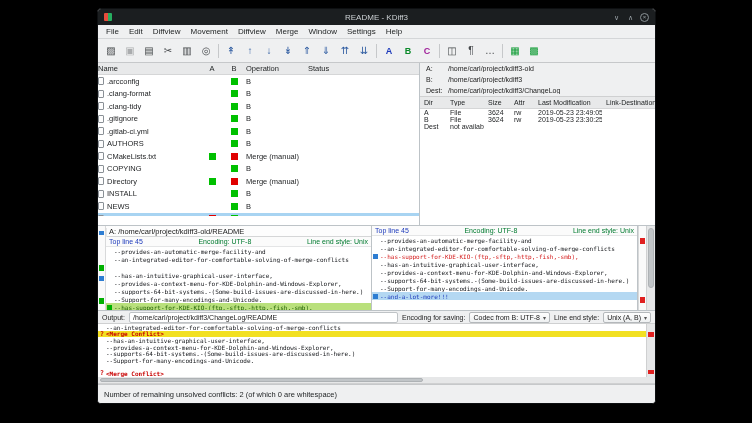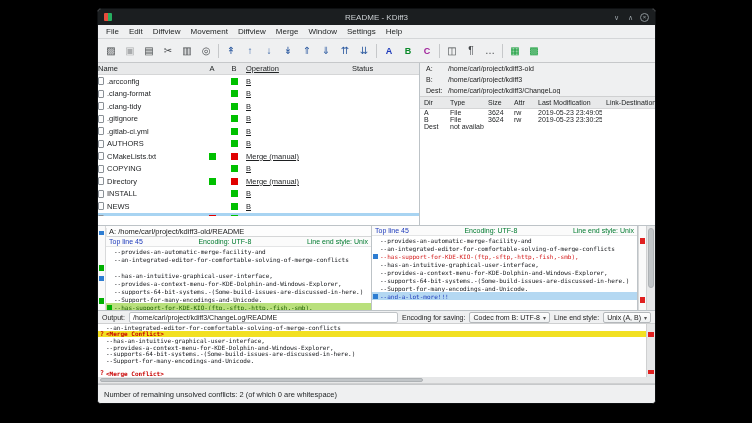--- a/index.html
+++ b/index.html
@@ -35,22 +35,22 @@
   .upper{flex:0 0 163px;display:flex;border-bottom:1px solid #bdc3c7;min-height:0;}
   .dir-panel{flex:0 0 322px;background:#fff;border-right:1px solid #bdc3c7;display:flex;flex-direction:column;font-size:7.5px;position:relative;}
   .dir-header{display:flex;flex:0 0 12px;background:#e8e9ea;border-bottom:1px solid #d5d6d7;align-items:center;color:#232627;}
   .dir-rows{flex:1;overflow:hidden;}
   .dir-row{display:flex;height:12.5px;align-items:center;color:#1d1f21;}
   .dir-row.selected{background:#a8d4f2;}
   .cell{flex:0 0 auto;overflow:hidden;white-space:nowrap;}
   .cell.name{width:104px;display:flex;align-items:center;gap:3px;}
   .cell.a{width:20px;display:flex;justify-content:center;}
   .cell.b{width:24px;display:flex;justify-content:center;}
-  .cell.op{width:62px;text-decoration:underline;}
-  .cell.st{flex:1 1 auto;margin-left:44px;}
+  .cell.op{width:62px;}
+  .cell.st{flex:1 1 auto;}
   .doc-icon{width:6px;height:8px;background:#fdfdfd;border:1px solid #8a9096;border-radius:1px;flex:0 0 auto;}
   .sq{width:7px;height:7px;background:transparent;}
   .sq.sq-green{background:#00c000;}
   .sq.sq-red{background:#e00000;}
   .dir-scroll{position:absolute;right:0;top:12px;bottom:0;}
   
   .info-panel{flex:1 1 auto;display:flex;flex-direction:column;background:#eff0f1;font-size:7px;min-width:0;}
   .ipath{display:flex;height:11px;align-items:center;padding:0 6px;color:#222;}
   .plabel{width:22px;flex:0 0 auto;}
   .pval{flex:1;white-space:nowrap;overflow:hidden;}

